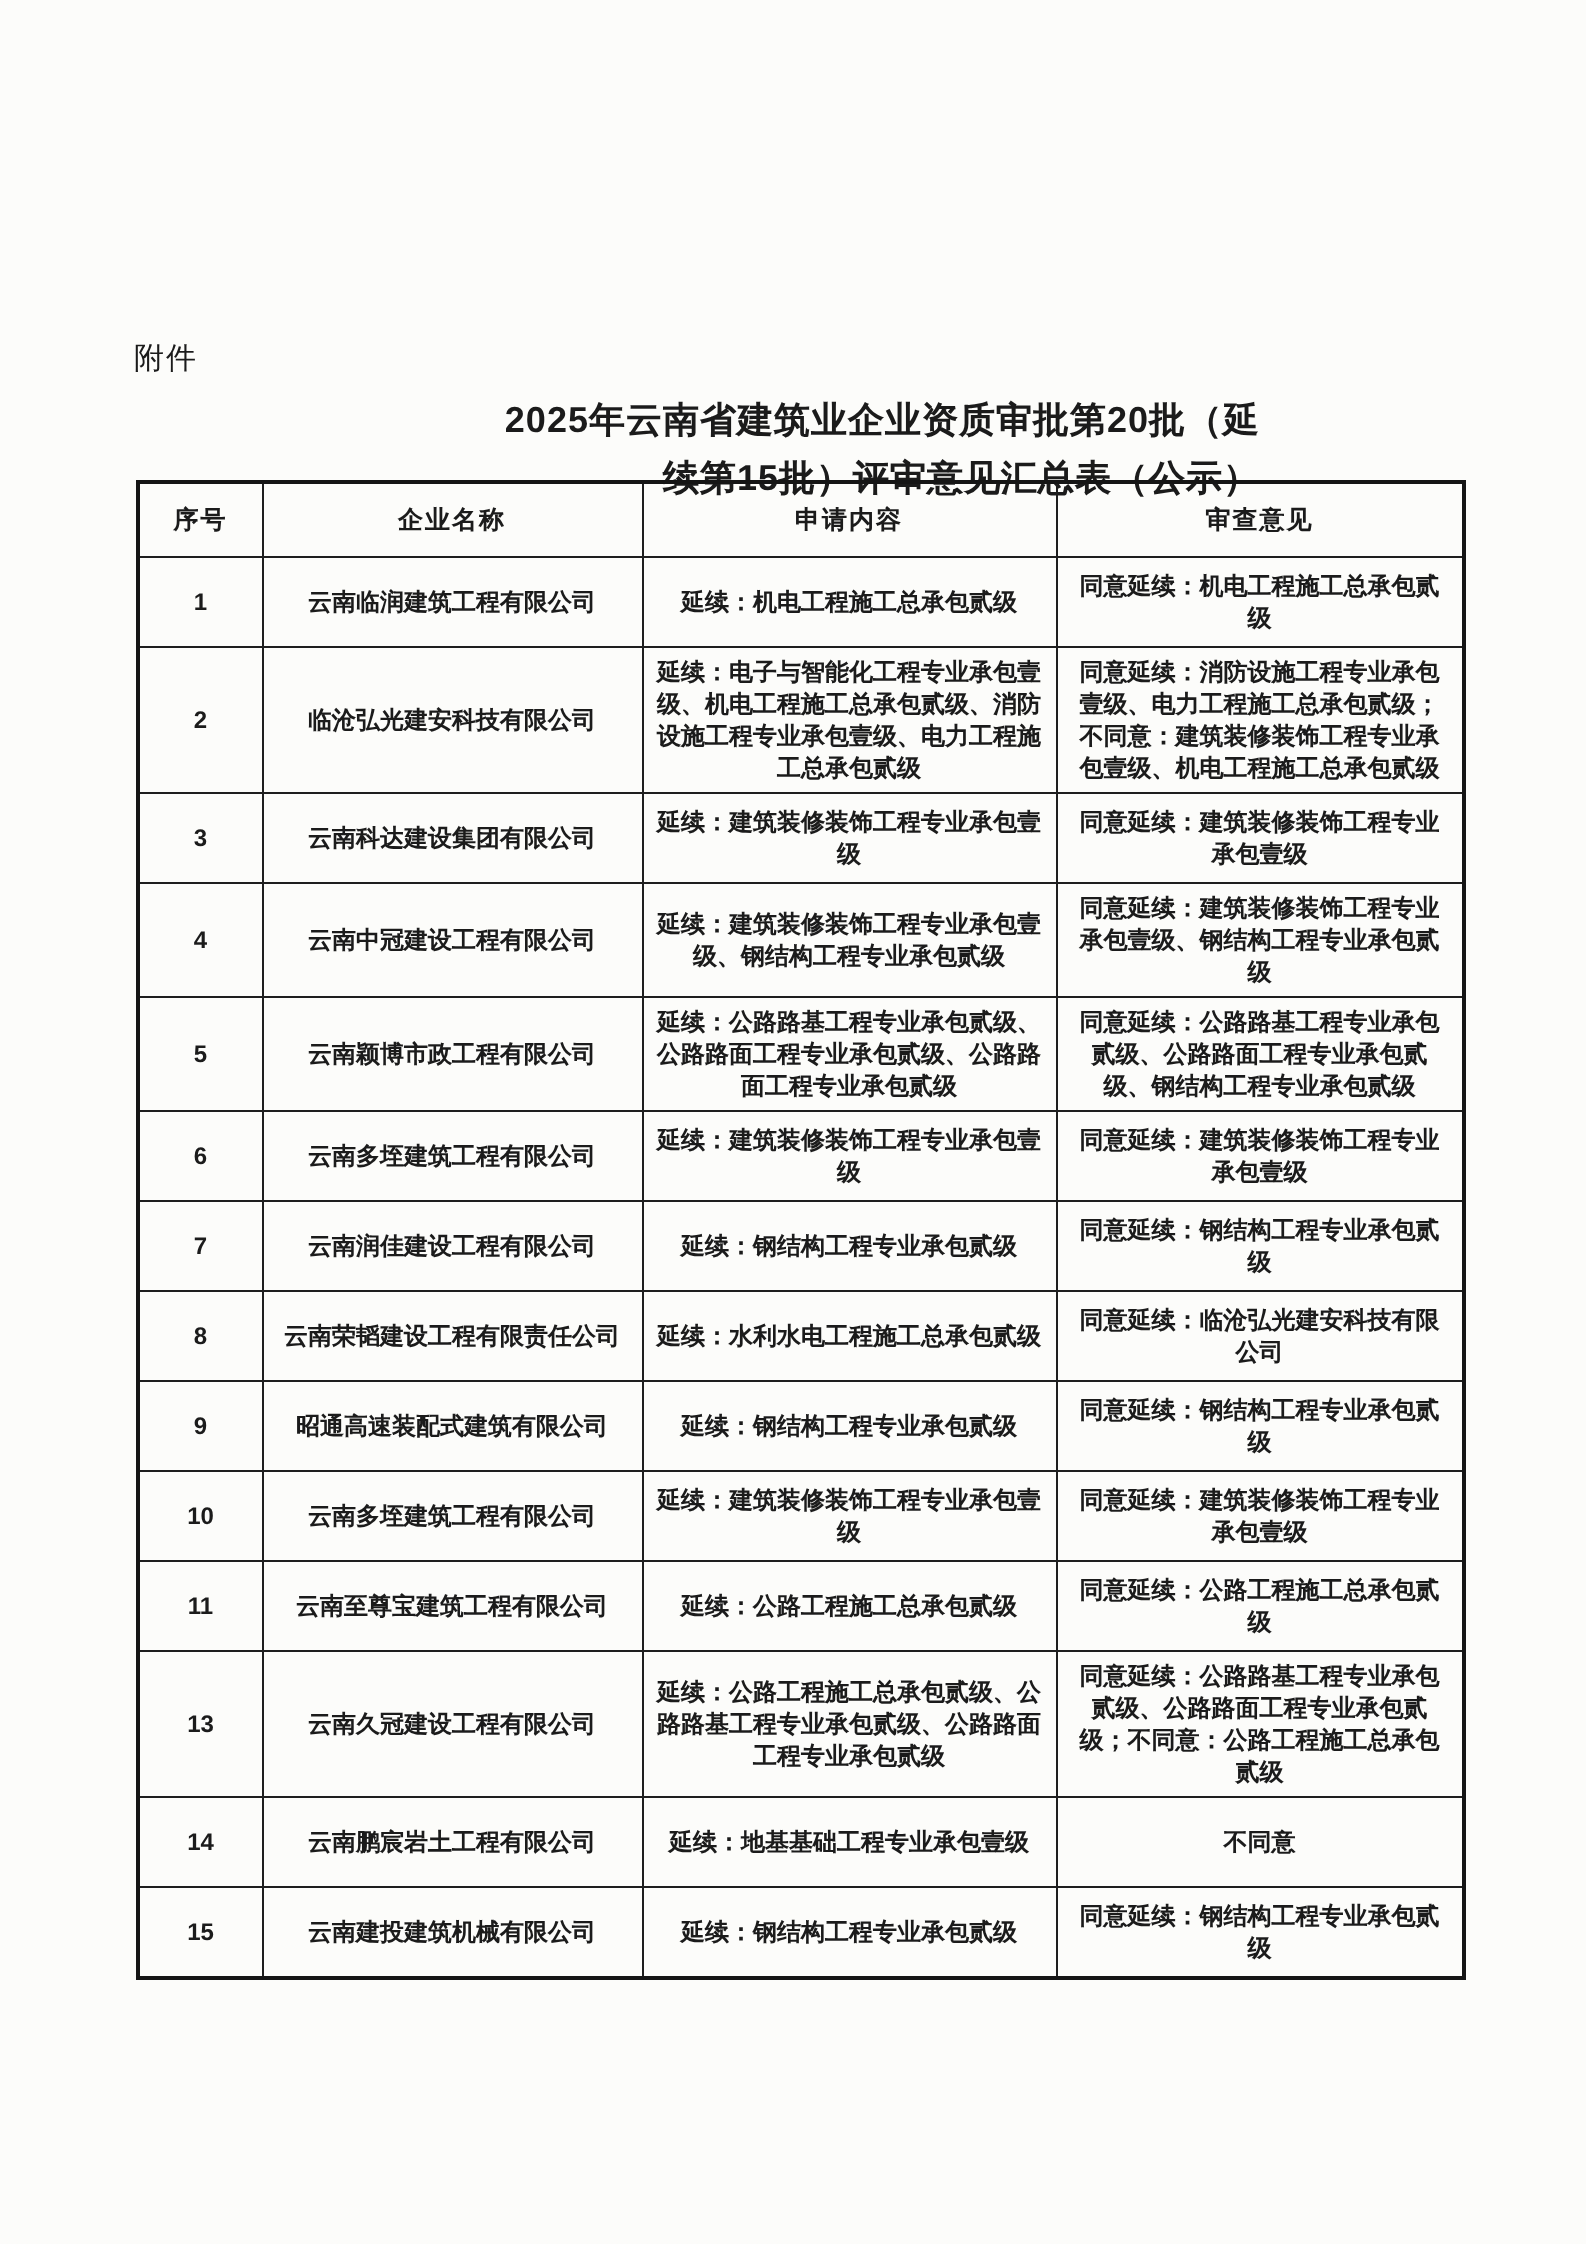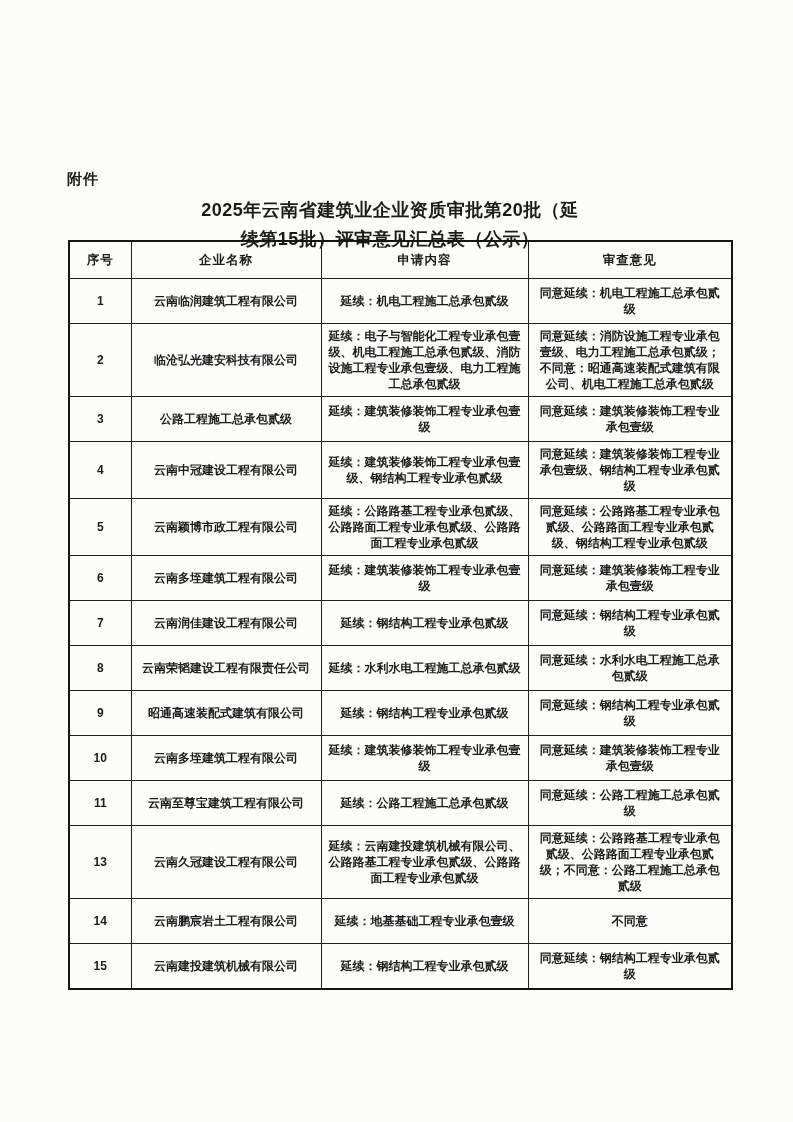--- a/index.html
+++ b/index.html
@@ -15,30 +15,30 @@
     background: #fcfcfa;
     overflow: hidden;
     font-family: "Liberation Sans", "DejaVu Sans", sans-serif;
     color: #1b1b1b;
   }
   .attachment {
     position: absolute;
     left: 67px;
     top: 170px;
     font-size: 15px;
-    font-weight: bold;
+    font-weight: normal;
     letter-spacing: 1px;
     text-align: right;
   }
   .doc-title {
     position: absolute;
     left: 150px;
     top: 196px;
     width: 480px;
-    text-align: center;
+    text-align: right;
     font-size: 18px;
     font-weight: bold;
     line-height: 29px;
     letter-spacing: 0.5px;
   }
   .table-wrap {
     position: absolute;
     left: 68px;
     top: 240px;
     width: 663px;
@@ -105,26 +105,26 @@
       <td class="seq">1</td>
       <td>云南临润建筑工程有限公司</td>
       <td>延续：机电工程施工总承包贰级</td>
       <td>同意延续：机电工程施工总承包贰级</td>
     </tr>
 
     <tr>
       <td class="seq">2</td>
       <td>临沧弘光建安科技有限公司</td>
       <td>延续：电子与智能化工程专业承包壹级、机电工程施工总承包贰级、消防设施工程专业承包壹级、电力工程施工总承包贰级</td>
-      <td>同意延续：消防设施工程专业承包壹级、电力工程施工总承包贰级；不同意：昭通高速装配式建筑有限公司、机电工程施工总承包贰级</td>
+      <td>同意延续：消防设施工程专业承包壹级、电力工程施工总承包贰级；不同意：建筑装修装饰工程专业承包壹级、机电工程施工总承包贰级</td>
     </tr>
 
     <tr>
       <td class="seq">3</td>
-      <td>公路工程施工总承包贰级</td>
+      <td>云南科达建设集团有限公司</td>
       <td>延续：建筑装修装饰工程专业承包壹级</td>
       <td>同意延续：建筑装修装饰工程专业承包壹级</td>
     </tr>
 
     <tr>
       <td class="seq">4</td>
       <td>云南中冠建设工程有限公司</td>
       <td>延续：建筑装修装饰工程专业承包壹级、钢结构工程专业承包贰级</td>
       <td>同意延续：建筑装修装饰工程专业承包壹级、钢结构工程专业承包贰级</td>
     </tr>
@@ -147,21 +147,21 @@
       <td class="seq">7</td>
       <td>云南润佳建设工程有限公司</td>
       <td>延续：钢结构工程专业承包贰级</td>
       <td>同意延续：钢结构工程专业承包贰级</td>
     </tr>
 
     <tr>
       <td class="seq">8</td>
       <td>云南荣韬建设工程有限责任公司</td>
       <td>延续：水利水电工程施工总承包贰级</td>
-      <td>同意延续：水利水电工程施工总承包贰级</td>
+      <td>同意延续：临沧弘光建安科技有限公司</td>
     </tr>
 
     <tr>
       <td class="seq">9</td>
       <td>昭通高速装配式建筑有限公司</td>
       <td>延续：钢结构工程专业承包贰级</td>
       <td>同意延续：钢结构工程专业承包贰级</td>
     </tr>
 
     <tr>
@@ -175,21 +175,21 @@
       <td class="seq">11</td>
       <td>云南至尊宝建筑工程有限公司</td>
       <td>延续：公路工程施工总承包贰级</td>
       <td>同意延续：公路工程施工总承包贰级</td>
     </tr>
 
 
     <tr>
       <td class="seq">13</td>
       <td>云南久冠建设工程有限公司</td>
-      <td>延续：云南建投建筑机械有限公司、公路路基工程专业承包贰级、公路路面工程专业承包贰级</td>
+      <td>延续：公路工程施工总承包贰级、公路路基工程专业承包贰级、公路路面工程专业承包贰级</td>
       <td>同意延续：公路路基工程专业承包贰级、公路路面工程专业承包贰级；不同意：公路工程施工总承包贰级</td>
     </tr>
 
     <tr>
       <td class="seq">14</td>
       <td>云南鹏宸岩土工程有限公司</td>
       <td>延续：地基基础工程专业承包壹级</td>
       <td>不同意</td>
     </tr>
 

